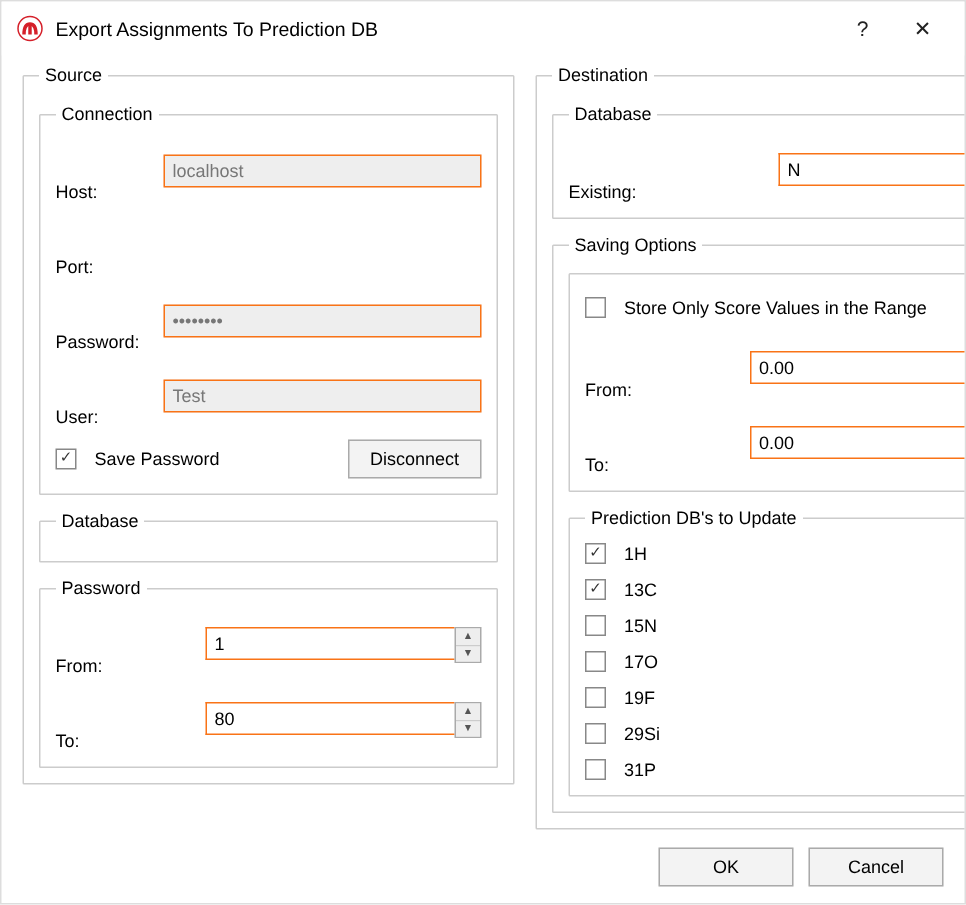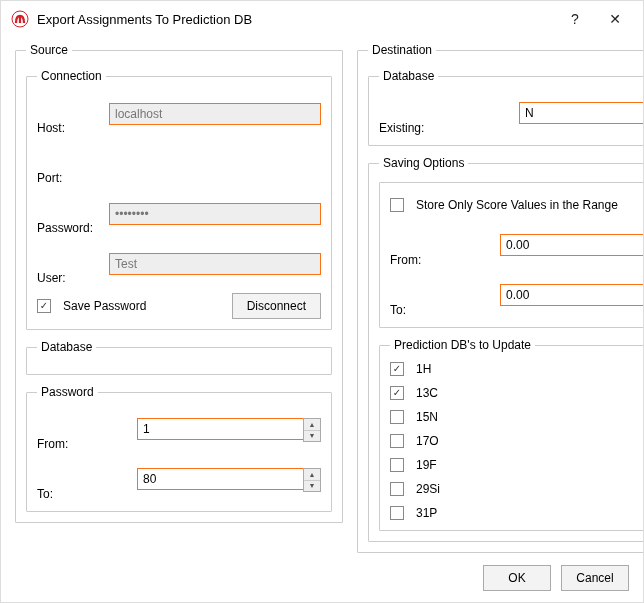--- a/index.html
+++ b/index.html
@@ -162,21 +162,21 @@
   margin-bottom: 10px;
 }
 fieldset fieldset:last-child { margin-bottom: 0; }
 .footer {
   display: flex;
   justify-content: flex-end;
   gap: 10px;
   padding: 8px 14px 14px;
 }
 .footer .btn {
-  width: 68px;
+  width: 90px;
 }
 .spacer { flex: 1; }
 .stack > .chk { margin-bottom: 10px; }
 .stack > .chk:last-child { margin-bottom: 0; }
 </style>
 </head>
 <body>
 
 <div class="titlebar">
   <span class="icon">

